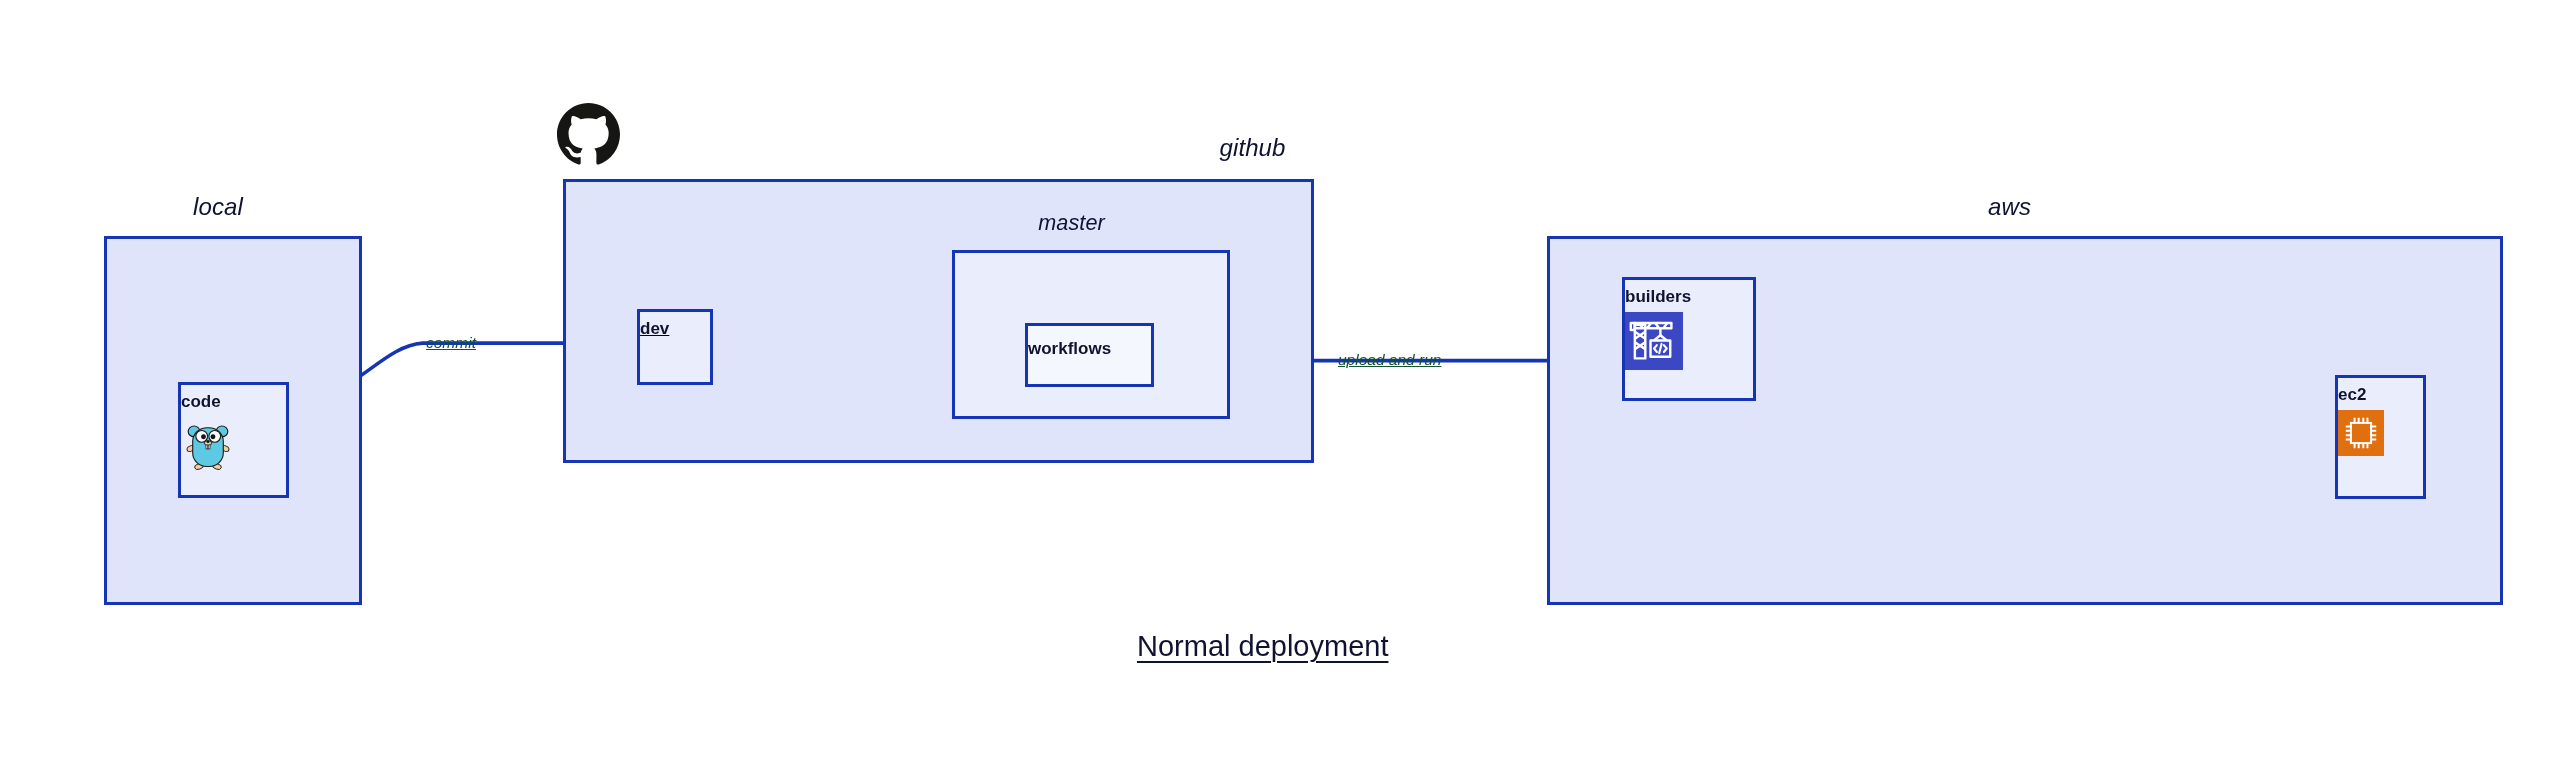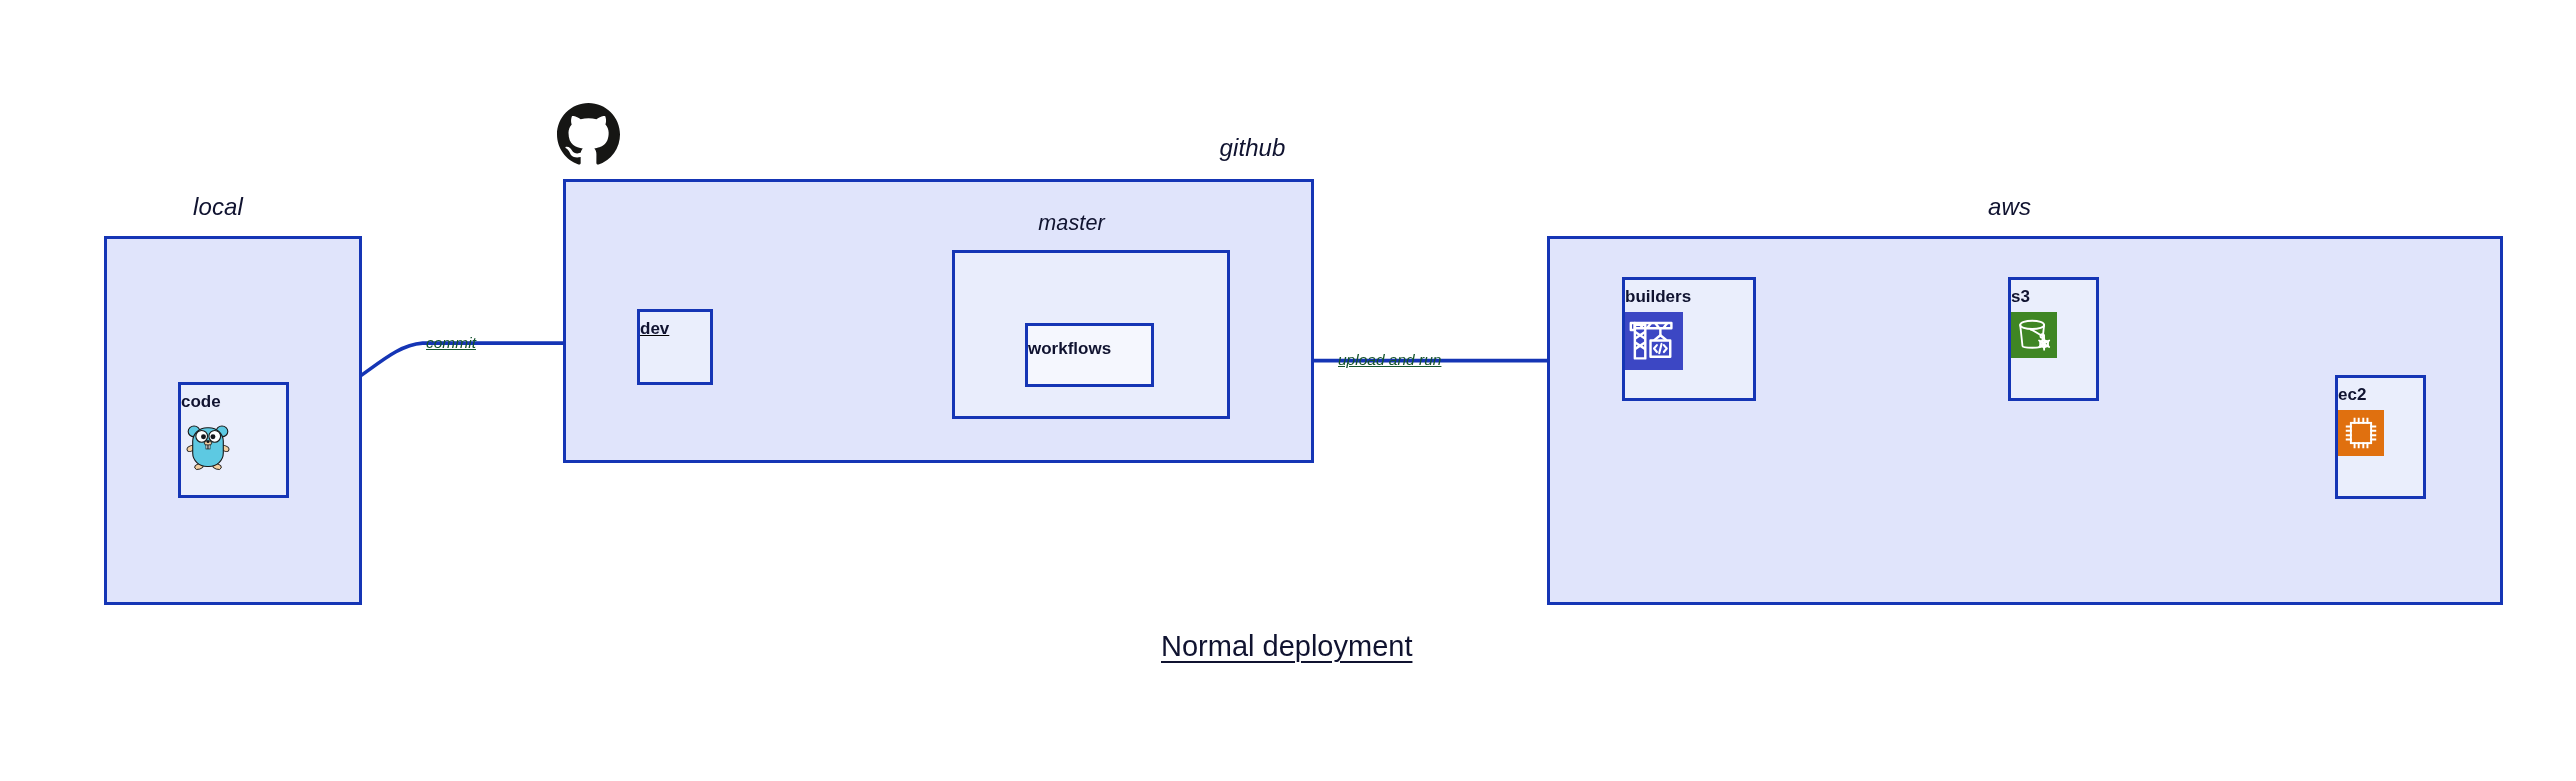--- a/index.html
+++ b/index.html
@@ -216,42 +216,20 @@
         </g>
         <g fill="none" stroke="#ffffff" stroke-width="3.6" stroke-linecap="round" stroke-linejoin="round">
           <path d="M55 57 L50 63 L55 69"></path>
           <path d="M67 57 L72 63 L67 69"></path>
           <path d="M63 55 L59 71"></path>
         </g>
       </svg>
     </div>
   </div>
 
-  <div class="node" style="left:2008px; top:277px; width:91px; height:124px;">
-    <div class="node-label">s3</div>
-    <div class="node-icon">
-      <svg width="46" height="46" viewBox="0 0 100 100" xmlns="http://www.w3.org/2000/svg">
-        <rect x="0" y="0" width="100" height="100" fill="#3f8624"></rect>
-        <g fill="none" stroke="#ffffff" stroke-width="4" stroke-linecap="round" stroke-linejoin="round">
-
-          <ellipse cx="46" cy="28" rx="26" ry="9"></ellipse>
-          <path d="M20 28 L25 74 C25 79 67 79 67 74 L72 28"></path>
-
-          <path d="M44 38 L68 52"></path>
-          <circle cx="44" cy="38" r="3" fill="#ffffff" stroke="none"></circle>
-          <circle cx="68" cy="52" r="4"></circle>
-
-          <path d="M72 56 L72 82 M61 62 L83 76 M83 62 L61 76"></path>
-          <path d="M72 60 L68 64 M72 60 L76 64 M72 78 L68 74 M72 78 L76 74"></path>
-          <path d="M63 64 L64 69 M63 64 L68 63 M81 74 L80 69 M81 74 L76 75"></path>
-          <path d="M81 64 L80 69 M81 64 L76 63 M63 74 L64 69 M63 74 L68 75"></path>
-        </g>
-      </svg>
-    </div>
-  </div>
 
   <div class="node" style="left:2335px; top:375px; width:91px; height:124px;">
     <div class="node-label">ec2</div>
     <div class="node-icon">
       <svg width="46" height="46" viewBox="0 0 100 100" xmlns="http://www.w3.org/2000/svg">
         <rect x="0" y="0" width="100" height="100" fill="#e0700f"></rect>
         <g fill="none" stroke="#ffffff" stroke-width="4.2" stroke-linecap="square">
           <rect x="28" y="28" width="44" height="44"></rect>
 
           <path d="M36 28 L36 19 M45 28 L45 19 M55 28 L55 19 M64 28 L64 19"></path>
@@ -259,16 +237,16 @@
           <path d="M36 72 L36 81 M45 72 L45 81 M55 72 L55 81 M64 72 L64 81"></path>
 
           <path d="M28 36 L19 36 M28 45 L19 45 M28 55 L19 55 M28 64 L19 64"></path>
 
           <path d="M72 36 L81 36 M72 45 L81 45 M72 55 L81 55 M72 64 L81 64"></path>
         </g>
       </svg>
     </div>
   </div>
 
-  <div id="caption" style="left:1137px; top:630px;margin-left:24px;">Normal deployment</div>
+  <div id="caption" style="left:1137px; top:630px;">Normal deployment</div>
 
 </div>
 
 
 </body></html>

